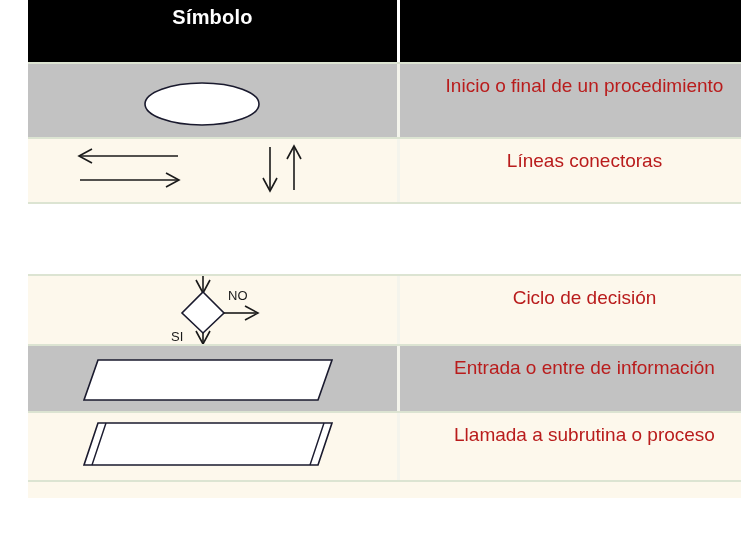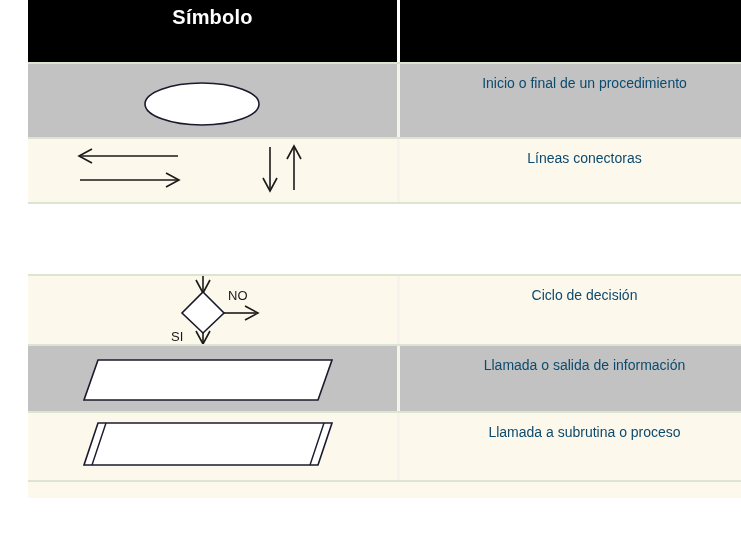--- a/index.html
+++ b/index.html
@@ -89,22 +89,22 @@
     top: 0;
     width: 369px;
     height: 100%;
     display: flex;
     align-items: flex-start;
     justify-content: center;
     box-sizing: border-box;
     padding-top: 12px;
   }
   .comment-text {
-    color: #0c4a6e;
-    font-size: 14px;
+    color: #b91c1c;
+    font-size: 19px;
     line-height: 1.2;
     text-align: center;
     white-space: nowrap;
   }
 
   .shape-svg {
     position: absolute;
     left: 0;
     top: 0;
   }
@@ -184,21 +184,21 @@
   <div class="row-divider" style="top:274px;"></div>
 
   <div class="row gray" style="top:345px; height:67px;">
     <div class="symbol-cell">
       <svg class="shape-svg" width="369" height="67" viewBox="0 0 369 67">
         <polygon points="70,15 304,15 290,55 56,55" fill="#ffffff" stroke="#1a1a2e" stroke-width="1.6"></polygon>
       </svg>
     </div>
     <div class="col-divider" style="top:0; height:67px;"></div>
     <div class="comment-cell">
-      <span class="comment-text">Llamada o salida de información</span>
+      <span class="comment-text">Entrada o entre de información</span>
     </div>
   </div>
   <div class="row-divider" style="top:344px;"></div>
 
   <div class="row cream" style="top:412px; height:86px;">
     <div class="symbol-cell">
       <svg class="shape-svg" width="369" height="69" viewBox="0 0 369 69">
         <polygon points="70,11 304,11 290,53 56,53" fill="#ffffff" stroke="#1a1a2e" stroke-width="1.6"></polygon>
         <line x1="78" y1="11" x2="64" y2="53" stroke="#1a1a2e" stroke-width="1.4"></line>
         <line x1="296" y1="11" x2="282" y2="53" stroke="#1a1a2e" stroke-width="1.4"></line>

